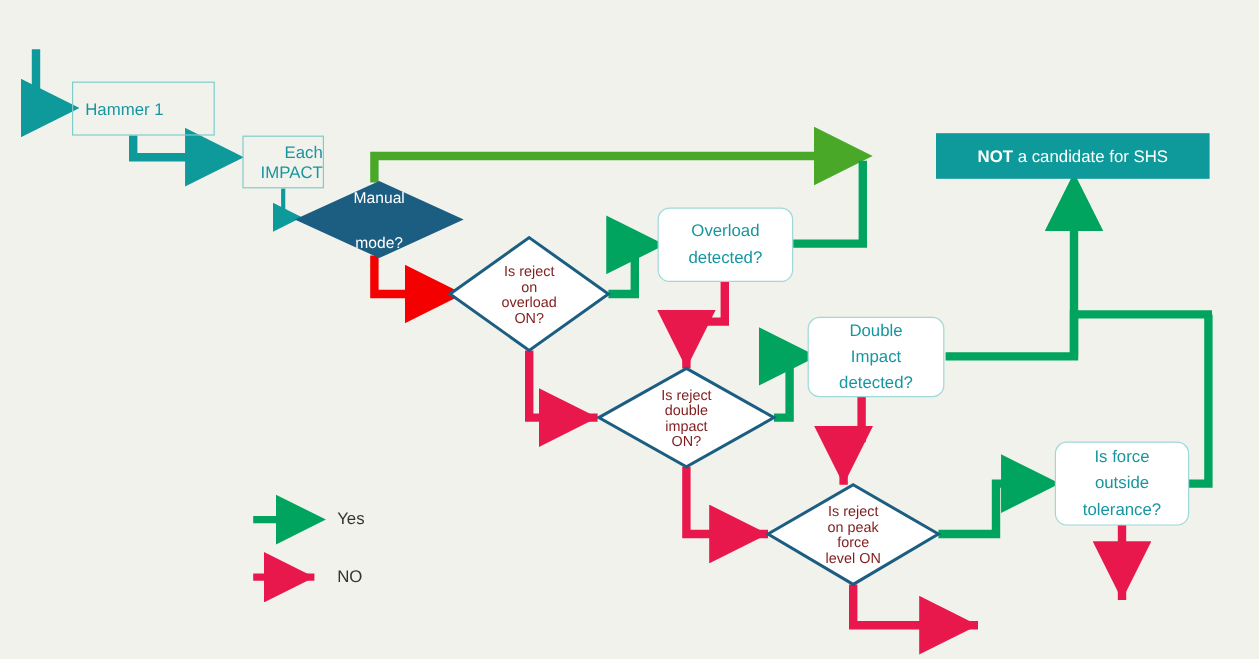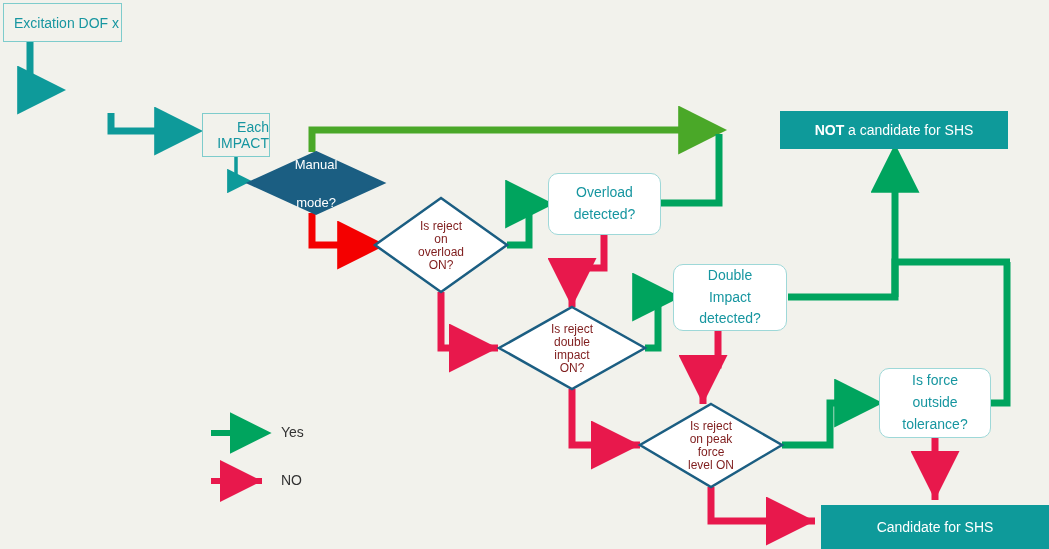--- a/index.html
+++ b/index.html
@@ -144,24 +144,24 @@
     <polygon points="441,198 507,245 441,292 375,245" fill="#ffffff" stroke="#1b5e82" stroke-width="2.5"></polygon>
 
     <polygon points="572,307 645,348 572,389 499,348" fill="#ffffff" stroke="#1b5e82" stroke-width="2.5"></polygon>
 
     <polygon points="711,404 782,445 711,487 640,445" fill="#ffffff" stroke="#1b5e82" stroke-width="2.5"></polygon>
 
     <path d="M 211 433 L 262 433" fill="none" stroke="#00a45e" stroke-width="6" marker-end="url(#ah-green)"></path>
     <path d="M 211 481 L 262 481" fill="none" stroke="#e8184c" stroke-width="6" marker-end="url(#ah-crimson)"></path>
   </svg>
 
-  <div class="node rect-node" style="left:3px; top:3px; width:119px; height:39px;">
-    <span>Excitation DOF x</span>
-  </div>
-
+
+  <div class="node rect-node" style="left:60px; top:68px; width:119px; height:45px;">
+    <span>Hammer 1</span>
+  </div>
 
   <div class="node rect-node" style="left:202px; top:113px; width:68px; height:44px; flex-direction:column; align-items:flex-end; justify-content:center; line-height:1.15; padding-left:6px;">
     <span>Each</span>
     <span>IMPACT</span>
   </div>
 
   <div class="diamond-text dark" style="left:276px; top:163px; width:80px; height:42px; font-size:13px;gap:23px;">
     <span>Manual</span>
     <span>mode?</span>
   </div>
@@ -203,20 +203,17 @@
       <b>NOT</b><span> a candidate for SHS</span>
     </span>
   </div>
 
   <div class="node round-node" style="left:879px; top:368px; width:112px; height:70px;">
     <span>Is force</span>
     <span>outside</span>
     <span>tolerance?</span>
   </div>
 
-  <div class="node fill-node" style="left:821px; top:505px; width:228px; height:44px;">
-    <span>Candidate for SHS</span>
-  </div>
 
   <div class="legend-label" style="left:281px; top:424px;">Yes</div>
   <div class="legend-label" style="left:281px; top:472px;">NO</div>
 
 </div>
 
 </body></html>

